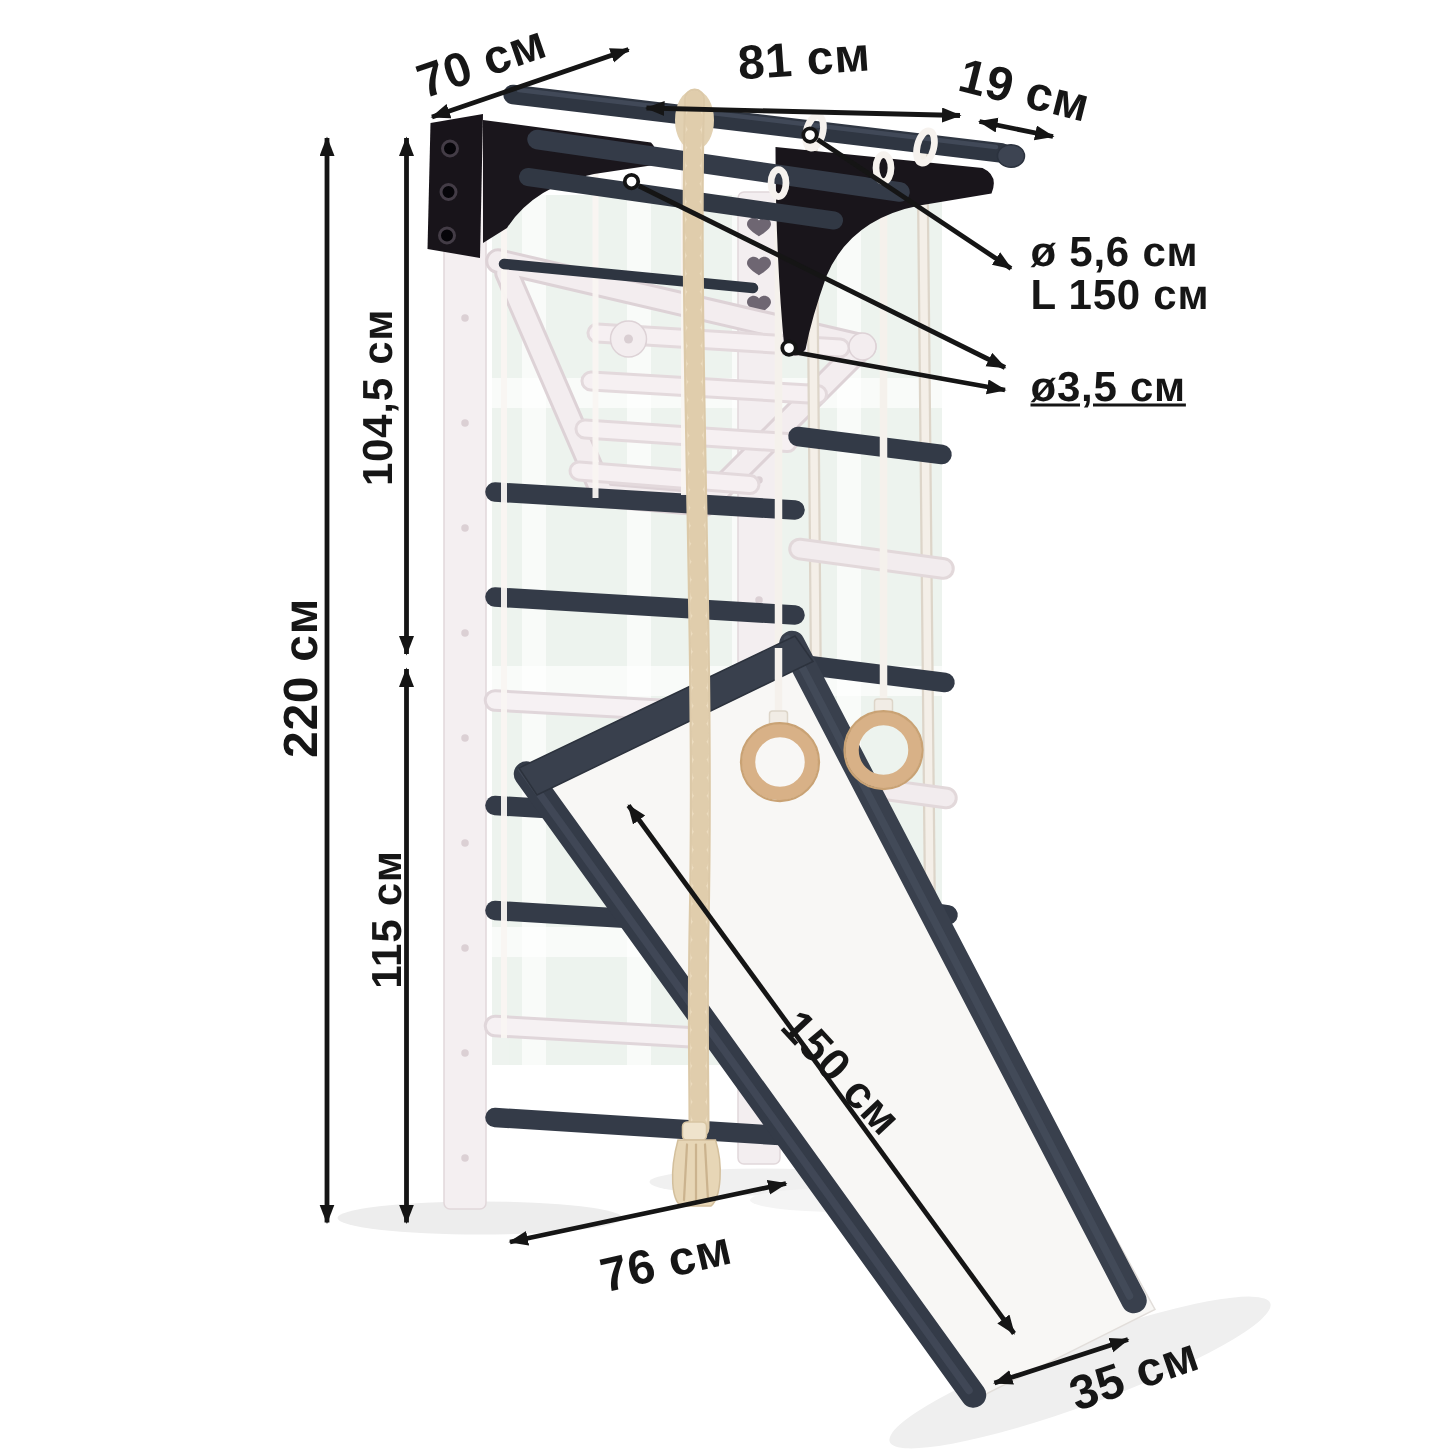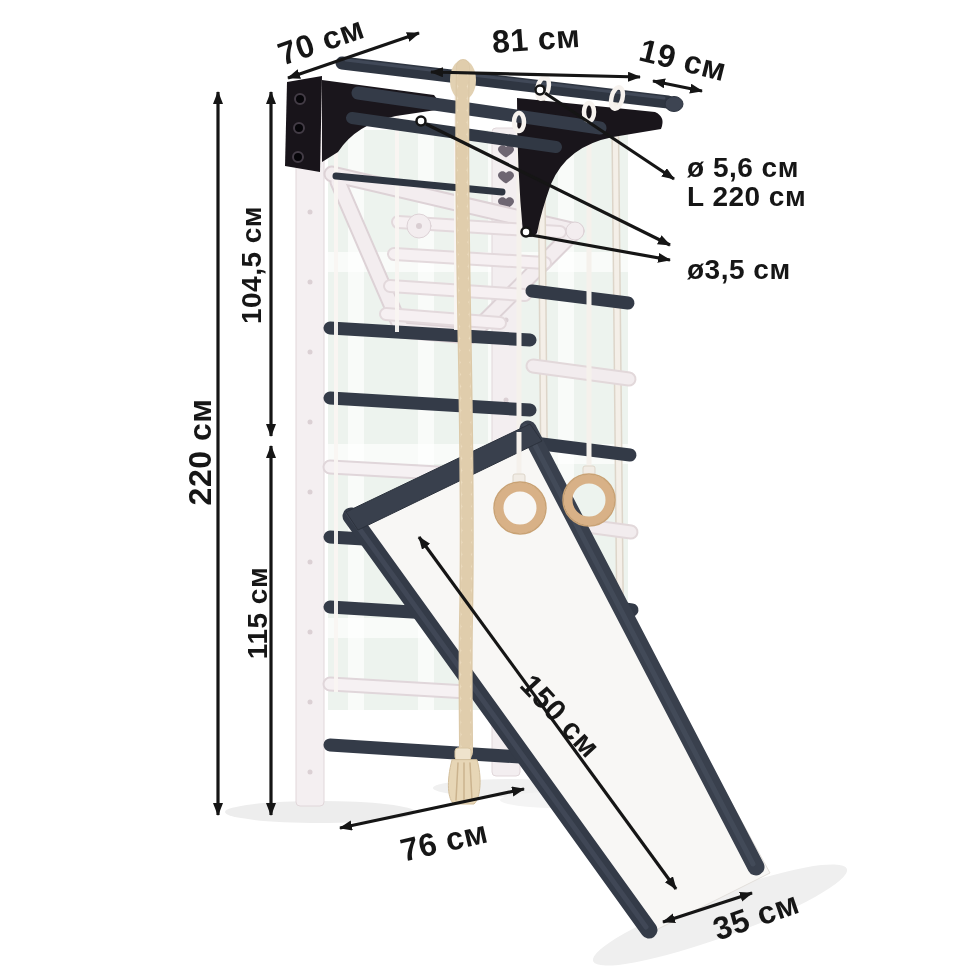--- a/index.html
+++ b/index.html
@@ -243,23 +243,23 @@
 <div class="dim" style="left:683px;top:60px;transform:translate(-50%,-50%) rotate(14deg);">19 см</div>
 
 <div class="dim md" style="left:252px;top:265px;transform:translate(-50%,-50%) rotate(-90deg);">104,5 см</div>
 
 <div class="dim" style="left:200px;top:452px;transform:translate(-50%,-50%) rotate(-90deg);">220 см</div>
 
 <div class="dim md" style="left:258px;top:613px;transform:translate(-50%,-50%) rotate(-90deg);">115 см</div>
 
 <div class="dim md spec" style="left:687px;top:154px;">ø 5,6 см</div>
 
-<div class="dim md spec" style="left:687px;top:183px;">L 220 см</div>
-
-<div class="dim md spec" style="left:687px;top:256px;">ø3,5 см</div>
+<div class="dim md spec" style="left:687px;top:183px;">L 150 см</div>
+
+<div class="dim md spec" style="left:687px;top:244px;text-decoration:underline;">ø3,5 см</div>
 
 <div class="dim" style="left:560px;top:716px;font-size:30px;transform:translate(-50%,-50%) rotate(47deg);">150 см</div>
 
 <div class="dim" style="left:444px;top:841px;transform:translate(-50%,-50%) rotate(-13deg);">76 см</div>
 
 <div class="dim" style="left:756px;top:916px;transform:translate(-50%,-50%) rotate(-19deg);">35 см</div>
 
 </div>
 
 </body></html>

